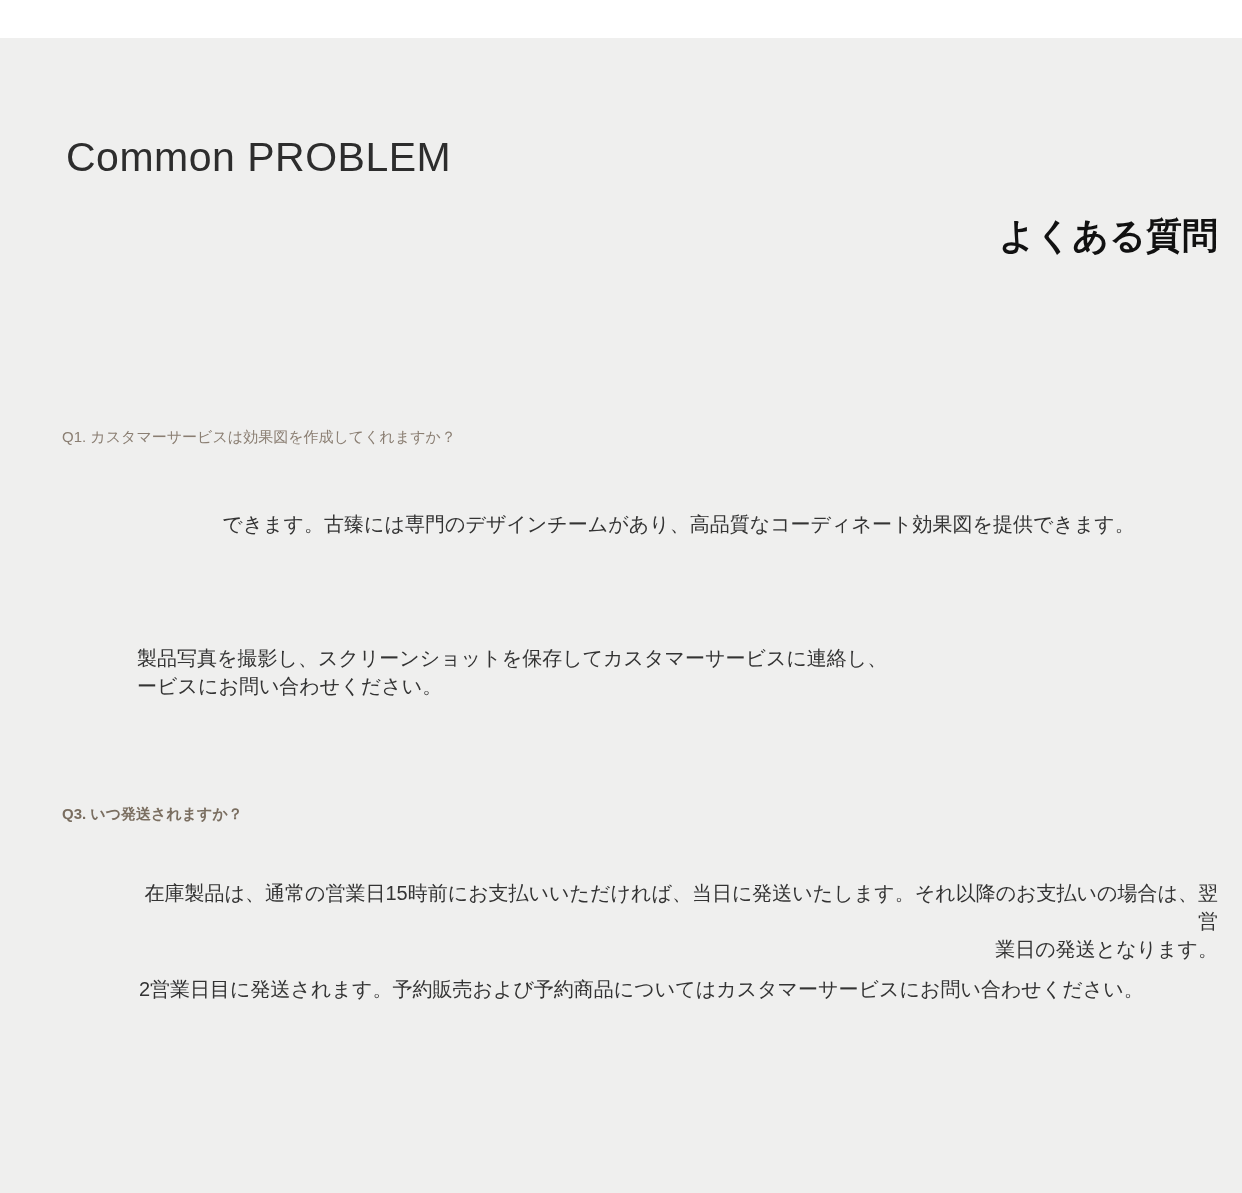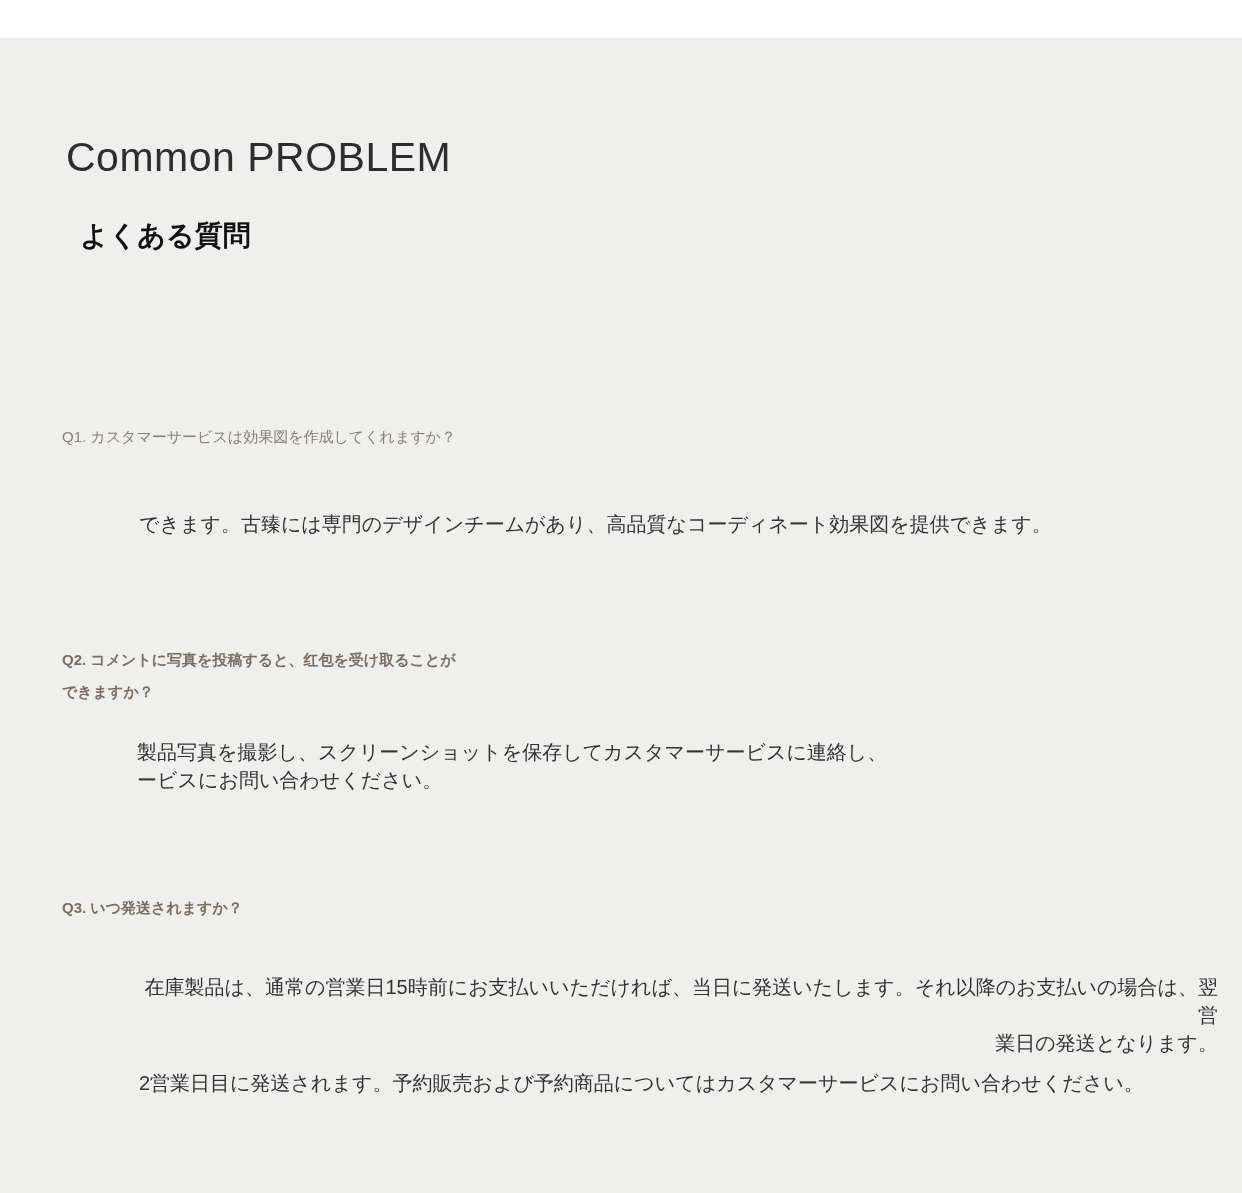--- a/index.html
+++ b/index.html
@@ -28,26 +28,27 @@
   .title-en {
     font-size: 41px;
     font-weight: 400;
     line-height: 48px;
     color: #2d2d2d;
     letter-spacing: 0.5px;
     margin-left: 4px;
     margin-bottom: 29px;
   }
   .title-ja {
-    font-size: 28px;
+    font-size: 36px;
     font-weight: 700;
     line-height: 52px;
     color: #111111;
-    margin-left: 18px;
+    margin-left: 11px;
     margin-bottom: 159px;
+    text-align: right;
   }
   .question {
     font-size: 15px;
     line-height: 32px;
     white-space: pre-line;
   }
   .q-light {
     font-weight: 400;
     color: #8a7e72;
   }
@@ -61,21 +62,21 @@
     color: #333333;
     padding-left: 75px;
     white-space: pre-line;
   }
   .answer.bold {
     font-weight: 700;
     color: #1d1d1d;
   }
   
   .q1-question { margin-bottom: 57px; }
-  .q1-answer   { margin-bottom: 106px; padding-left: 77px; }
+  .q1-answer   { margin-bottom: 106px; padding-left: 77px; text-align: center; }
   .q2-question { margin-bottom: 30px; }
   .q2-answer-bold { margin-bottom: 6px; }
   .q2-answer-regular { margin-bottom: 98px; }
   .q3-question { margin-bottom: 49px; }
   .q3-answer-p1 { margin-bottom: 12px; padding-left: 77px; text-align: right; }
   .q3-answer-p2 { padding-left: 77px; }
 </style>
 </head>
 <body>
 
@@ -87,22 +88,20 @@
     <h1 class="title-en">Common PROBLEM</h1>
 
     <h2 class="title-ja">よくある質問</h2>
 
     <section>
       <h3 class="question q-light q1-question">Q1. カスタマーサービスは効果図を作成してくれますか？</h3>
       <p class="answer q1-answer">できます。古臻には専門のデザインチームがあり、高品質なコーディネート効果図を提供できます。</p>
     </section>
 
     <section>
-      <h3 class="question q-bold q2-question">Q2. コメントに写真を投稿すると、红包を受け取ることが
-できますか？</h3>
       <p class="answer q2-answer-regular">製品写真を撮影し、スクリーンショットを保存してカスタマーサービスに連絡し、
 ービスにお問い合わせください。</p>
     </section>
 
     <section>
       <h3 class="question q-bold q3-question">Q3. いつ発送されますか？</h3>
       <p class="answer q3-answer-p1">在庫製品は、通常の営業日15時前にお支払いいただければ、当日に発送いたします。それ以降のお支払いの場合は、翌営
 業日の発送となります。</p>
       <p class="answer q3-answer-p2">2営業日目に発送されます。予約販売および予約商品についてはカスタマーサービスにお問い合わせください。</p>
     </section>

